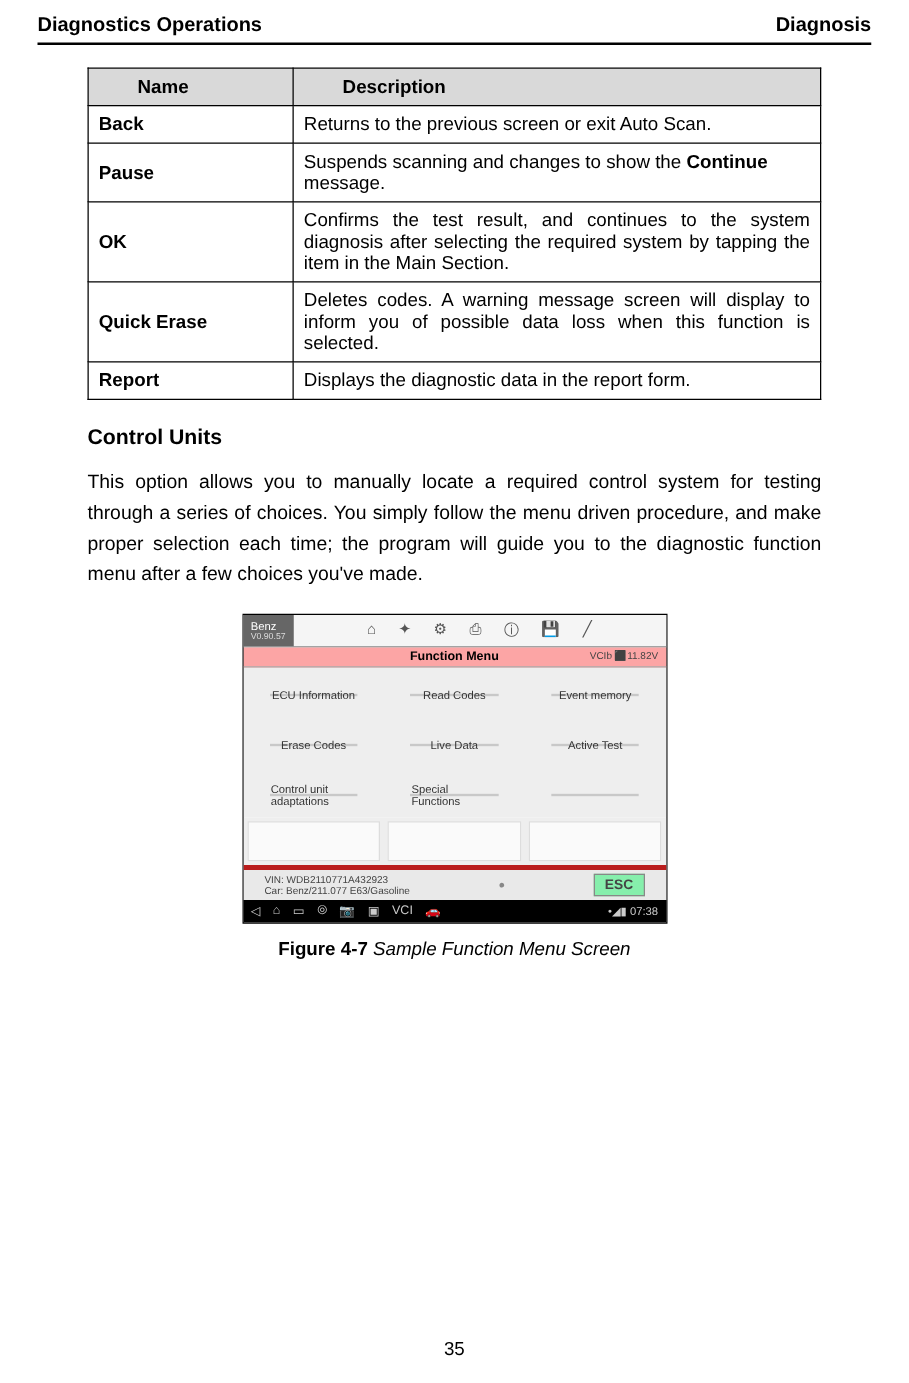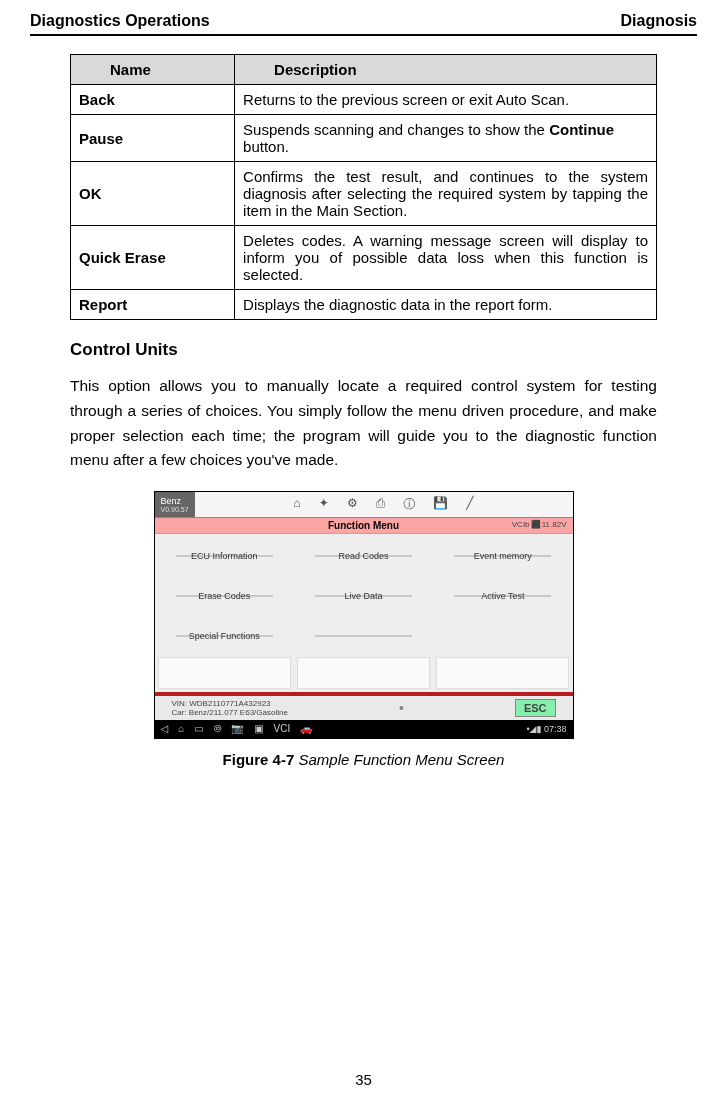--- a/index.html
+++ b/index.html
@@ -75,21 +75,21 @@
       margin: 12px 0 14px 0;
     }
     .para {
       font-size: 15.5px;
       line-height: 1.6;
       text-align: justify;
       margin-bottom: 18px;
     }
     
     .figure {
-      width: 420px;
+      width: 340px;
       margin: 0 auto 12px auto;
       border: 1px solid #000;
     }
     .fig-topbar {
       display: flex;
       align-items: center;
       background: #f5f5f5;
       height: 26px;
       border-bottom: 1px solid #888;
       font-size: 9px;
@@ -143,21 +143,21 @@
     }
     .fig-cell {
       border: 1px solid #c8c8c8;
       margin: 21px;
       background: #fff;
       font-size: 9px;
       color: #333;
       display: flex;
       align-items: center;
       justify-content: center;
-      text-align: right;
+      text-align: left;
     }
     .fig-empty {
       display: grid;
       grid-template-columns: 1fr 1fr 1fr;
       grid-auto-rows: 38px;
       background: #eee;
     }
     .fig-empty .cell {
       border: 1px solid #ddd;
       margin: 3px;
@@ -232,21 +232,21 @@
           <th>Description</th>
         </tr>
       </thead>
       <tbody>
         <tr>
           <td class="row-name">Back</td>
           <td>Returns to the previous screen or exit Auto Scan.</td>
         </tr>
         <tr>
           <td class="row-name">Pause</td>
-          <td><span>Suspends scanning and changes to show the </span><b>Continue</b><span> button.</span></td>
+          <td><span>Suspends scanning and changes to show the </span><b>Continue</b><span> message.</span></td>
         </tr>
         <tr>
           <td class="row-name">OK</td>
           <td class="justify">Confirms the test result, and continues to the system diagnosis after selecting the required system by tapping the item in the Main Section.</td>
         </tr>
         <tr>
           <td class="row-name">Quick Erase</td>
           <td class="justify">Deletes codes. A warning message screen will display to inform you of possible data loss when this function is selected.</td>
         </tr>
         <tr>
@@ -280,20 +280,21 @@
         <span>Function Menu</span>
         <span class="vci">VCIb  ⬛11.82V</span>
       </div>
       <div class="fig-grid">
         <div class="fig-cell">ECU Information</div>
         <div class="fig-cell">Read Codes</div>
         <div class="fig-cell">Event memory</div>
         <div class="fig-cell">Erase Codes</div>
         <div class="fig-cell">Live Data</div>
         <div class="fig-cell">Active Test</div>
+        <div class="fig-cell">Control unit adaptations</div>
         <div class="fig-cell">Special Functions</div>
         <div class="fig-cell"></div>
       </div>
       <div class="fig-empty">
         <div class="cell"></div>
         <div class="cell"></div>
         <div class="cell"></div>
       </div>
       <div class="fig-footer">
         <div>

